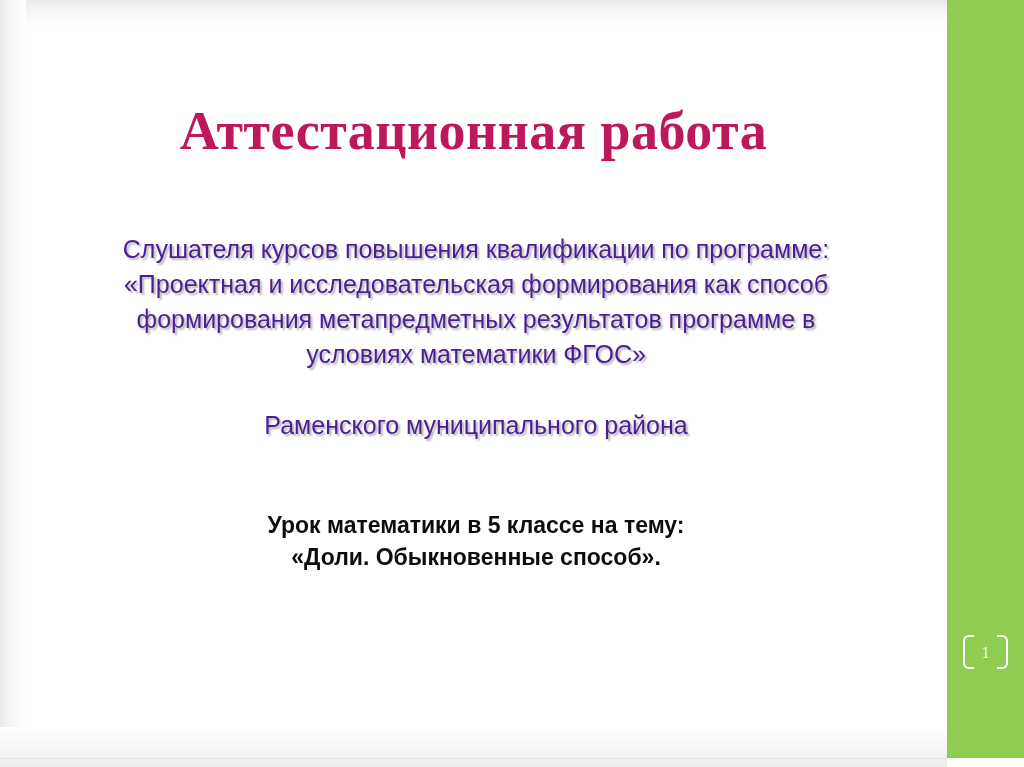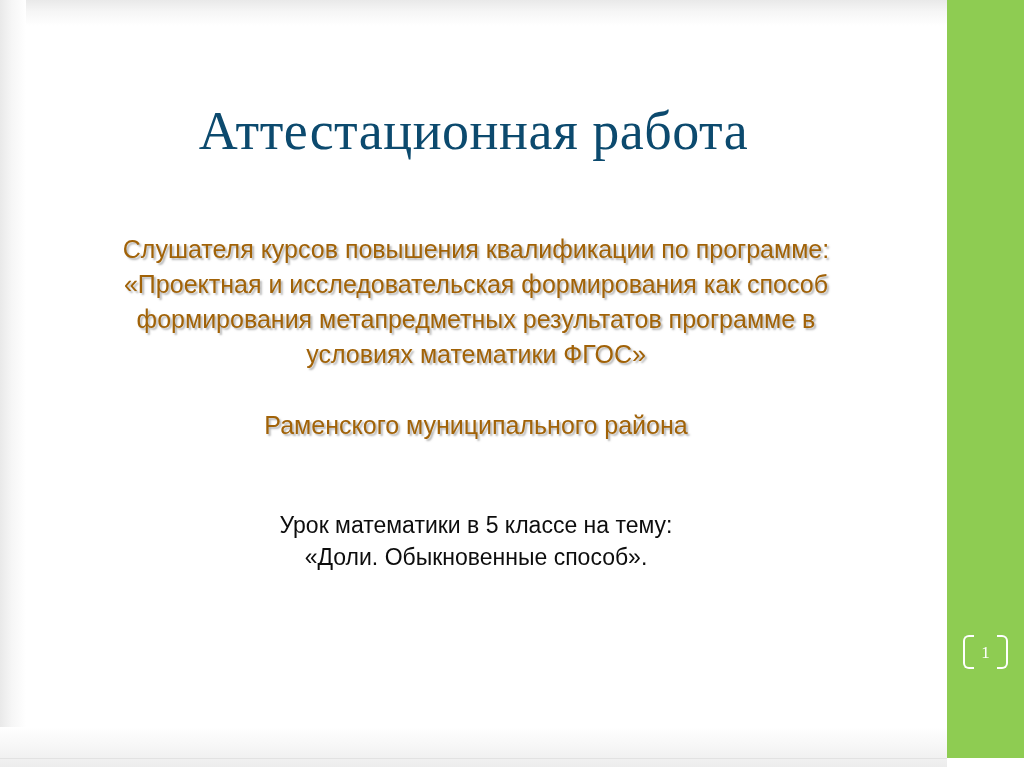--- a/index.html
+++ b/index.html
@@ -96,51 +96,51 @@
 
   
   .slide-title {
     position: absolute;
     left: 0;
     top: 64px;
     width: 947px;
     text-align: center;
     font-family: "Liberation Serif", serif;
     font-size: 54px;
-    font-weight: normal;
-    color: #0c4a6e;
+    font-weight: bold;
+    color: #be185d;
     letter-spacing: 0.5px;
     white-space: nowrap;
   }
 
   
   .body-area {
     position: absolute;
     left: 45px;
     top: 232px;
     width: 862px;
     text-align: center;
   }
 
   .block {
-    color: #a16207;
+    color: #4c1d95;
     font-size: 25px;
     line-height: 35px;
     text-shadow: 2px 2px 2px rgba(120,120,120,0.55);
   }
 
   .block-program { }
 
   .block-author {
     margin-top: 36px;
   }
 
   .block-lesson {
     margin-top: 66px;
-    font-weight: normal;
+    font-weight: bold;
     color: #0d0d0d;
     font-size: 23px;
     line-height: 32px;
     text-shadow: none;
   }
 
   .block p {
     margin: 0;
   }
 </style>

